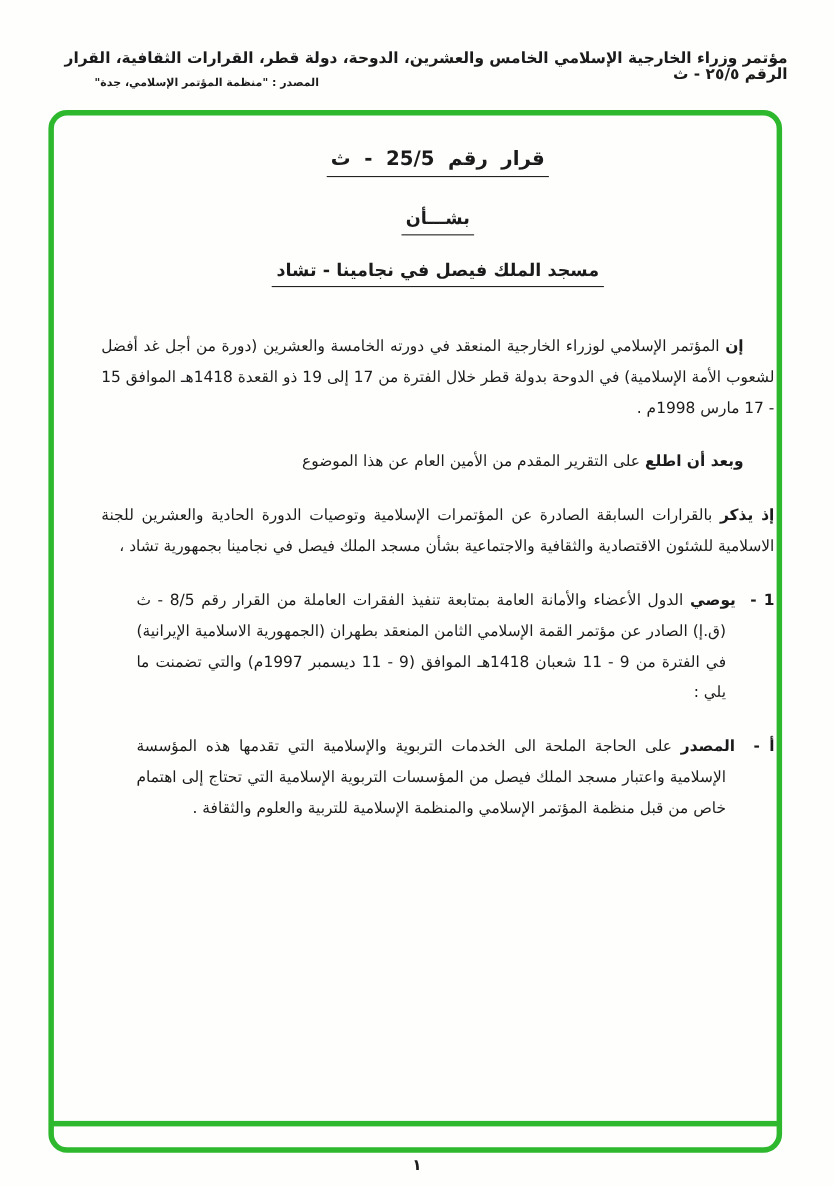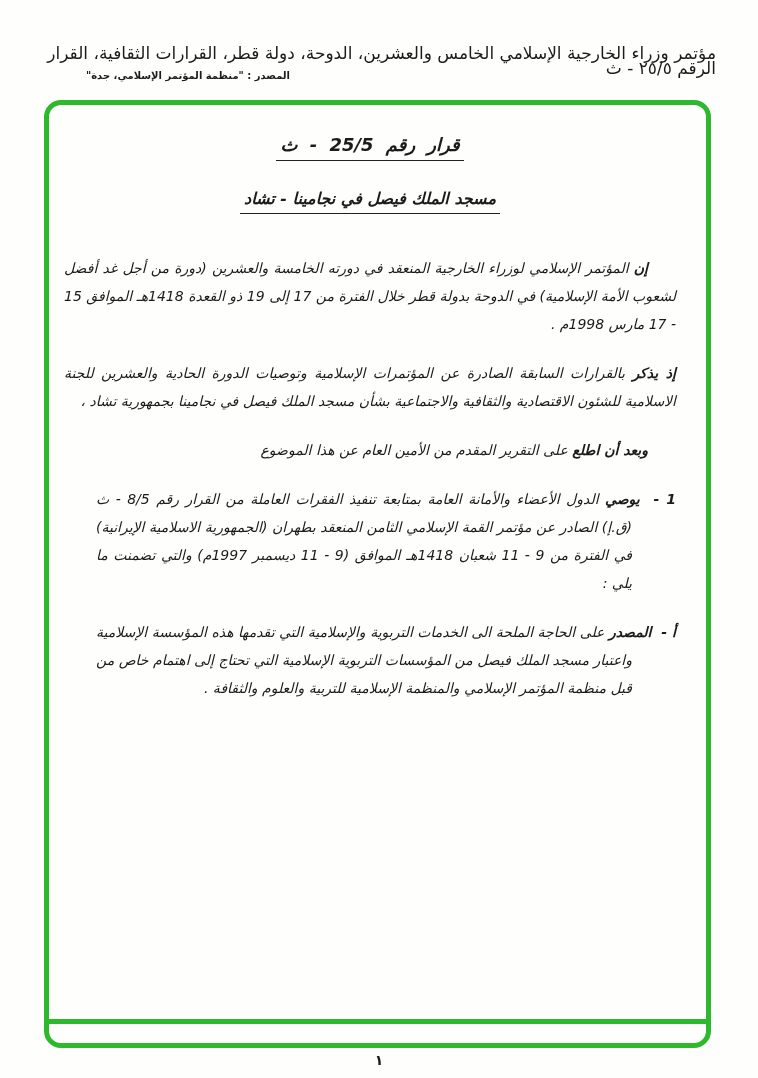--- a/index.html
+++ b/index.html
@@ -11,21 +11,21 @@
     color: #1b1b1b;
     position: relative;
     overflow: hidden;
     --green: #2eb82e;
   }
 
   
   .header1 {
     position: absolute; top: 46px; left: 40px; right: 42px;
     direction: rtl; text-align: right;
-    font-size: 17px; font-weight: normal; line-height: 15px;
+    font-size: 14px; font-weight: bold; line-height: 15px;
   }
   .header2 {
     position: absolute; top: 70px; left: 86px;
     direction: rtl; white-space: nowrap;
     font-size: 10px; font-weight: bold;
   }
 
   
   .frame {
     position: absolute; top: 100px; left: 44px;
@@ -35,23 +35,22 @@
     background: transparent;
   }
   .cross-line {
     position: absolute; top: 1019px; left: 47px;
     width: 661px; height: 5px;
     background: var(--green);
   }
 
   
   .content {
-    position: absolute; top: 134px; left: 64px; width: 612px;
+    position: absolute; top: 134px; left: 92px; width: 612px;
     direction: rtl;
-    font-style: italic;
   }
   .title { text-align: center; font-weight: bold; }
   .title .u {
     display: inline-block;
     border-bottom: 1.6px solid #222;
     padding: 0 4px 5px 4px;
   }
   .t1 { font-size: 18px; word-spacing: 6px; margin: 0 0 28px 0; }
   .t2 { font-size: 16px; word-spacing: 2px; margin: 0 0 22px 0; }
   .t3 { font-size: 16px; margin: 0 0 40px 0; }
@@ -86,34 +85,37 @@
   <div class="header2">المصدر :  "منظمة المؤتمر الإسلامي، جدة"</div>
 
   <div class="frame"></div>
   <div class="cross-line"></div>
 
   <div class="content">
 
     <div class="title t1">
       <span class="u">قرار رقم 25/5 - ث</span>
     </div>
+    <div class="title t2">
+      <span class="u">بشـــأن</span>
+    </div>
     <div class="title t3">
       <span class="u">مسجد الملك فيصل في نجامينا - تشاد</span>
     </div>
 
     <p class="para indent">
       <span class="lead">إن</span><span> المؤتمر الإسلامي لوزراء الخارجية المنعقد في دورته الخامسة والعشرين (دورة من أجل غد أفضل لشعوب الأمة الإسلامية) في الدوحة بدولة قطر خلال الفترة من 17 إلى 19 ذو القعدة 1418هـ الموافق 15 - 17 مارس 1998م .</span>
     </p>
 
+    <p class="para indent">
+      <span class="lead">وبعد أن اطلع</span><span> على التقرير المقدم من الأمين العام عن هذا الموضوع</span>
+    </p>
+
     <p class="para">
       <span class="lead">إذ يذكر</span><span> بالقرارات السابقة الصادرة عن المؤتمرات الإسلامية وتوصيات الدورة الحادية والعشرين للجنة الاسلامية للشئون الاقتصادية والثقافية والاجتماعية بشأن مسجد الملك فيصل في نجامينا بجمهورية تشاد ،</span>
-    </p>
-
-    <p class="para indent">
-      <span class="lead">وبعد أن اطلع</span><span> على التقرير المقدم من الأمين العام عن هذا الموضوع</span>
     </p>
 
     <p class="item">
       <span class="marker">1 -</span><span class="lead">يوصي</span><span> الدول الأعضاء والأمانة العامة بمتابعة تنفيذ الفقرات العاملة من القرار رقم 8/5 - ث (ق.إ) الصادر عن مؤتمر القمة الإسلامي الثامن المنعقد بطهران (الجمهورية الاسلامية الإيرانية) في الفترة من 9 - 11 شعبان 1418هـ الموافق (9 - 11 ديسمبر 1997م) والتي تضمنت ما يلي :</span>
     </p>
 
     <p class="item">
       <span class="marker">أ -</span><span class="lead">المصدر</span><span> على الحاجة الملحة الى الخدمات التربوية والإسلامية التي تقدمها هذه المؤسسة الإسلامية واعتبار مسجد الملك فيصل من المؤسسات التربوية الإسلامية التي تحتاج إلى اهتمام خاص من قبل منظمة المؤتمر الإسلامي والمنظمة الإسلامية للتربية والعلوم والثقافة .</span>
     </p>
 

